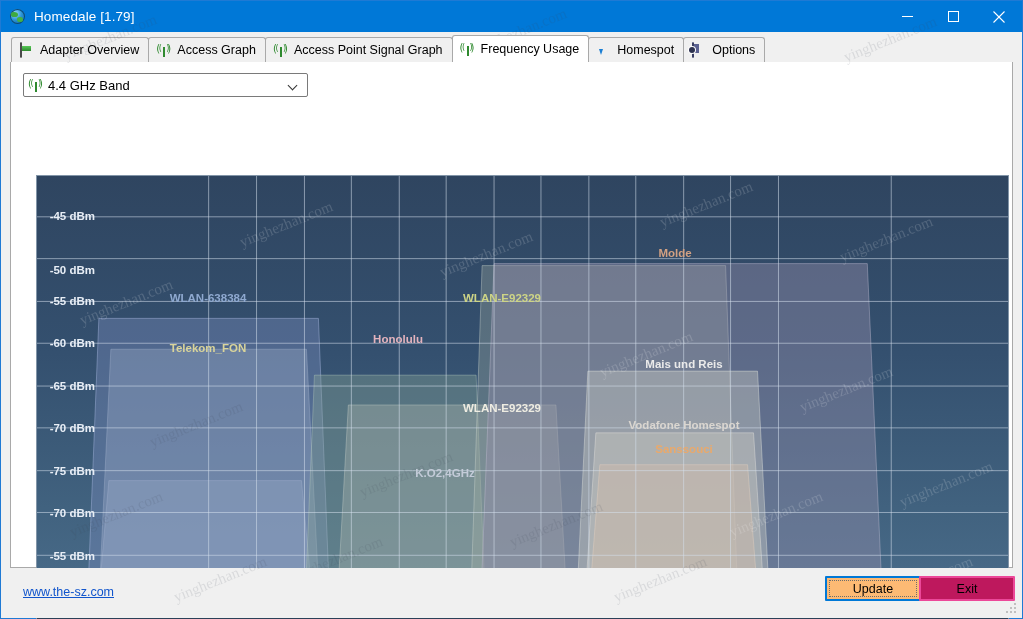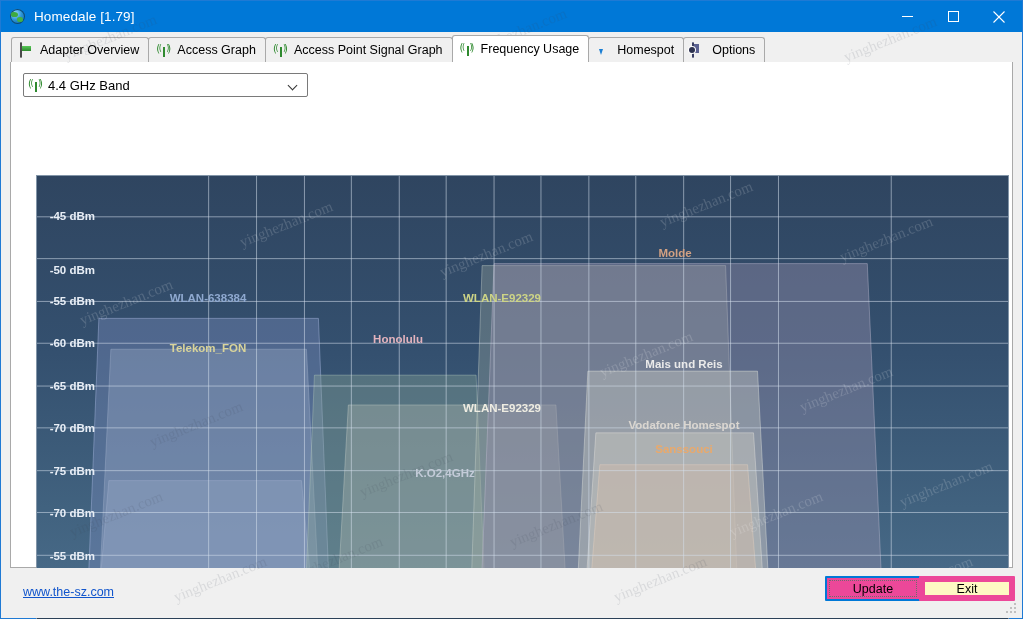--- a/index.html
+++ b/index.html
@@ -165,26 +165,26 @@
   
   .footer{
     flex:0 0 auto;height:50px;position:relative;background:#f0f0f0;
   }
   .link{
     position:absolute;left:22px;top:17px;font-size:12.5px;color:#1155cc;
     text-decoration:underline;cursor:pointer;
   }
   .btn{
     position:absolute;top:8px;height:25px;width:96px;
-    font-size:12.5px;color:#000;background:#fef9c3;border:6px solid #ec4899;
+    font-size:12.5px;color:#000;background:#be185d;border:2px solid #ec4899;
     display:flex;align-items:center;justify-content:center;box-sizing:border-box;
     border-radius:1px;cursor:pointer;
   }
   .btn.default{
-    border:2px solid #0078d7;background:#ec4899;
+    border:2px solid #0078d7;background:#fdba74;
   }
   .btn.default .inner{
     position:absolute;inset:2px;border:1px dotted #6d6d6d;
   }
   .grip{
     position:absolute;right:4px;bottom:3px;width:12px;height:12px;opacity:.55;
   }
   .grip i{position:absolute;width:2px;height:2px;background:#9a9a9a;}
 </style>
 </head>

